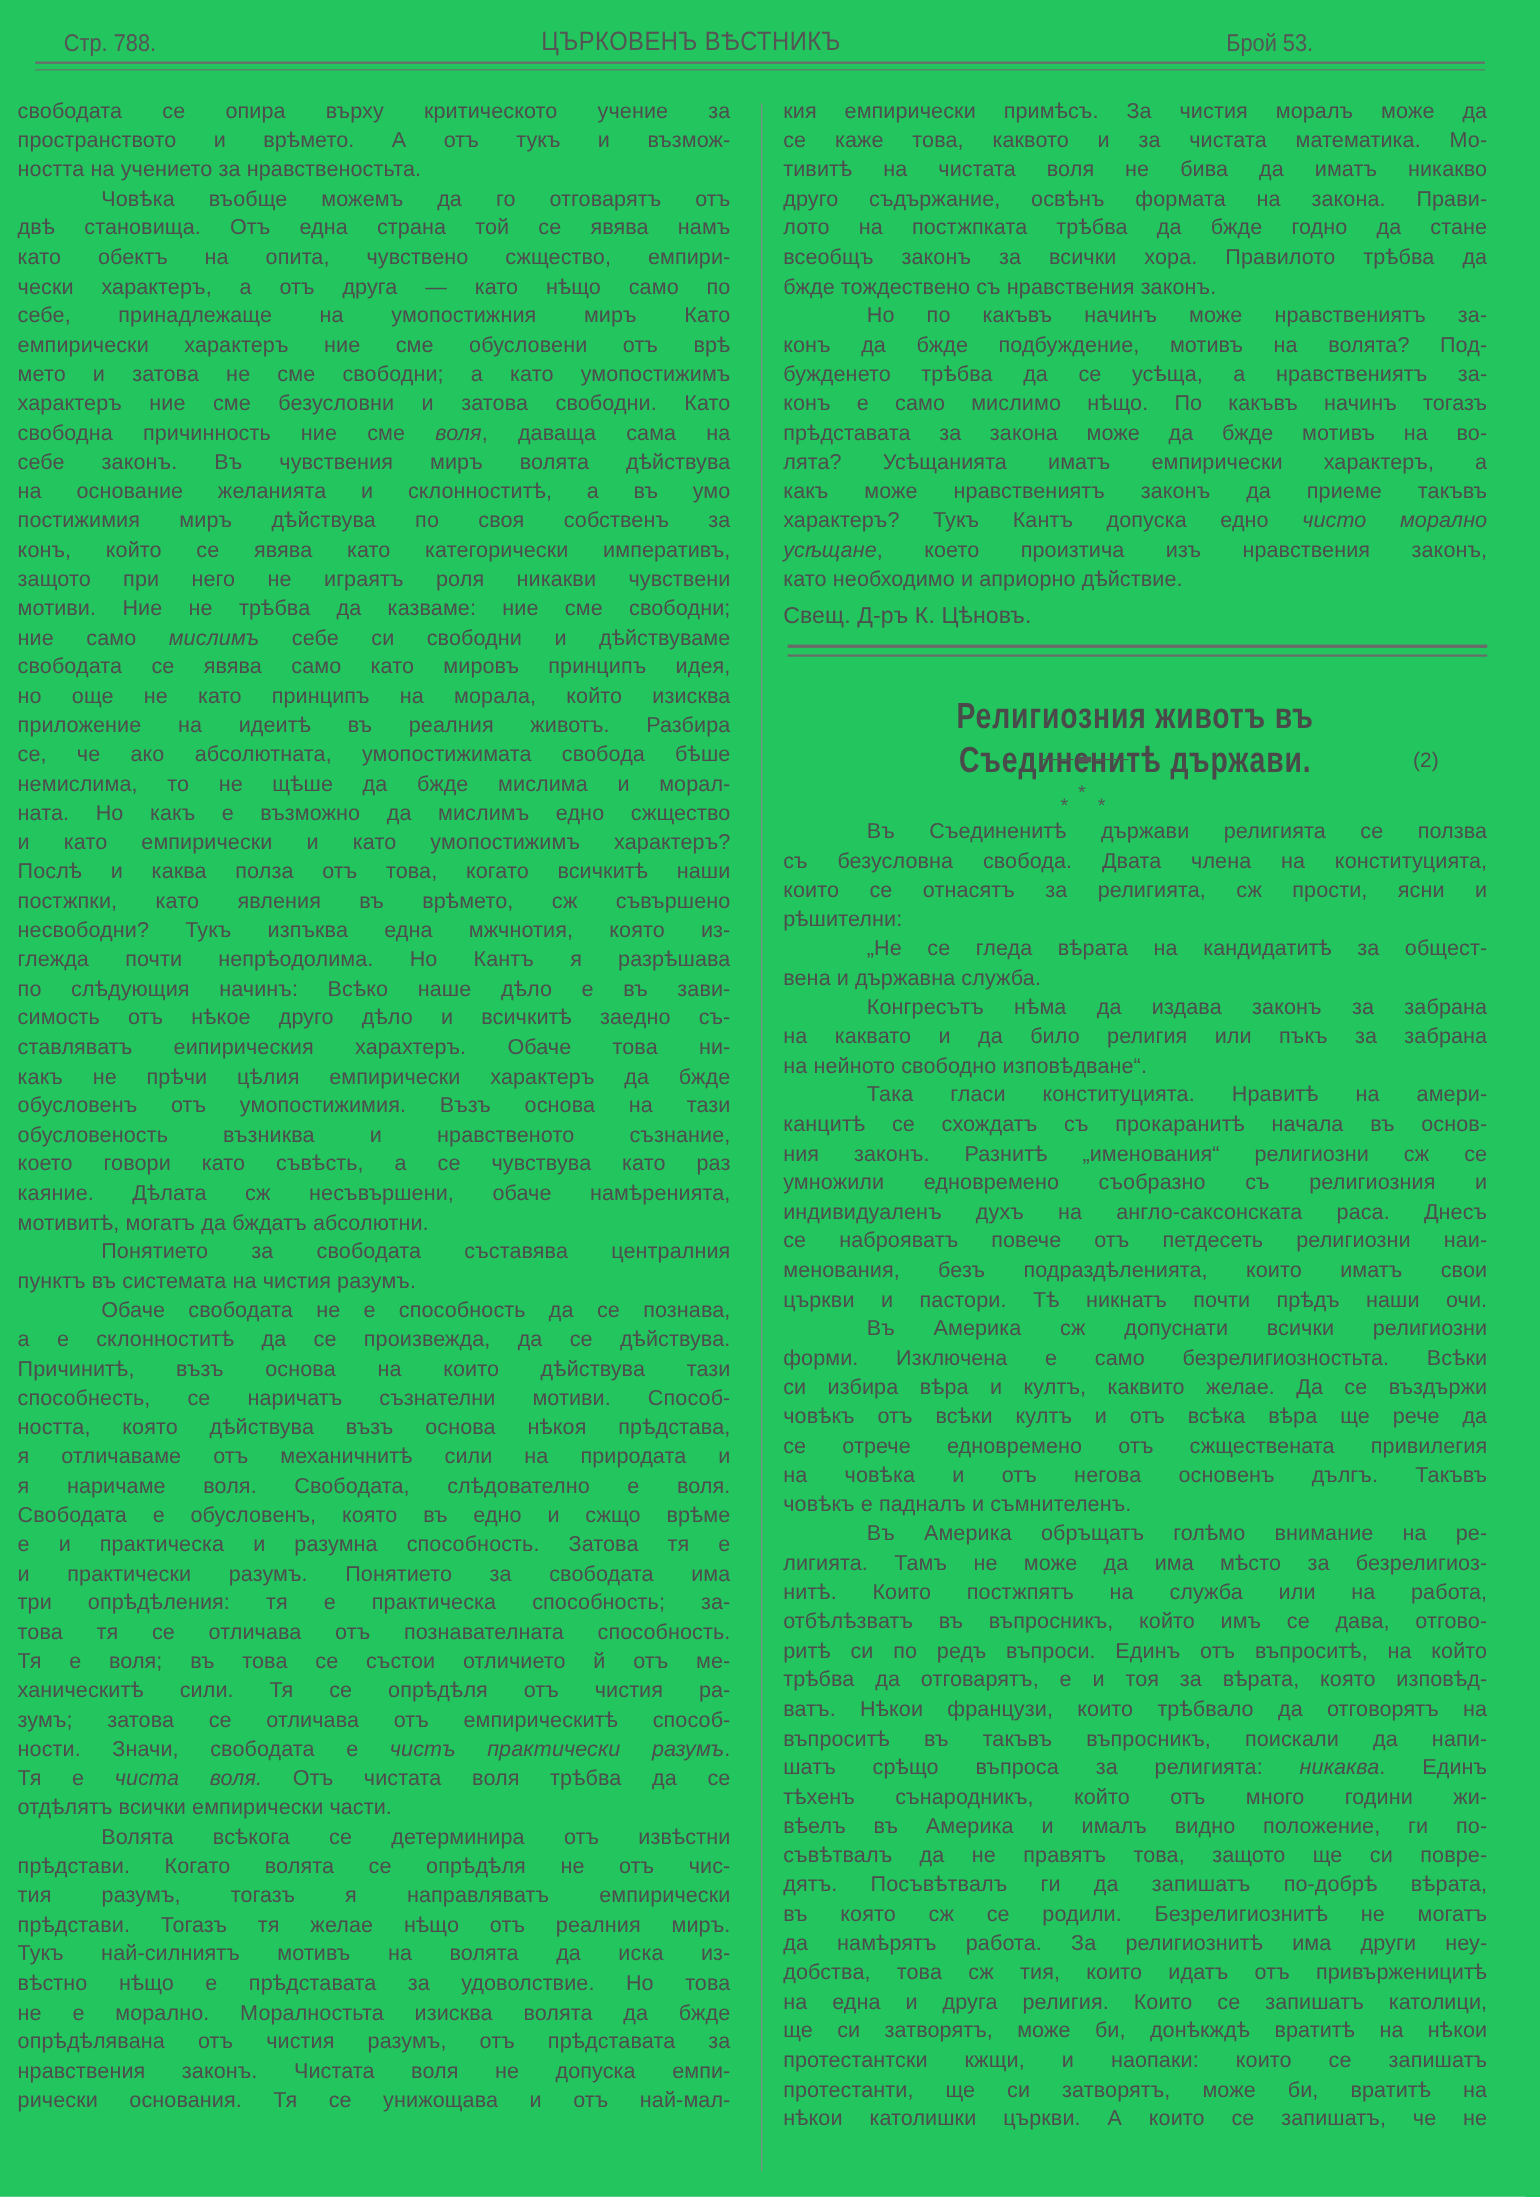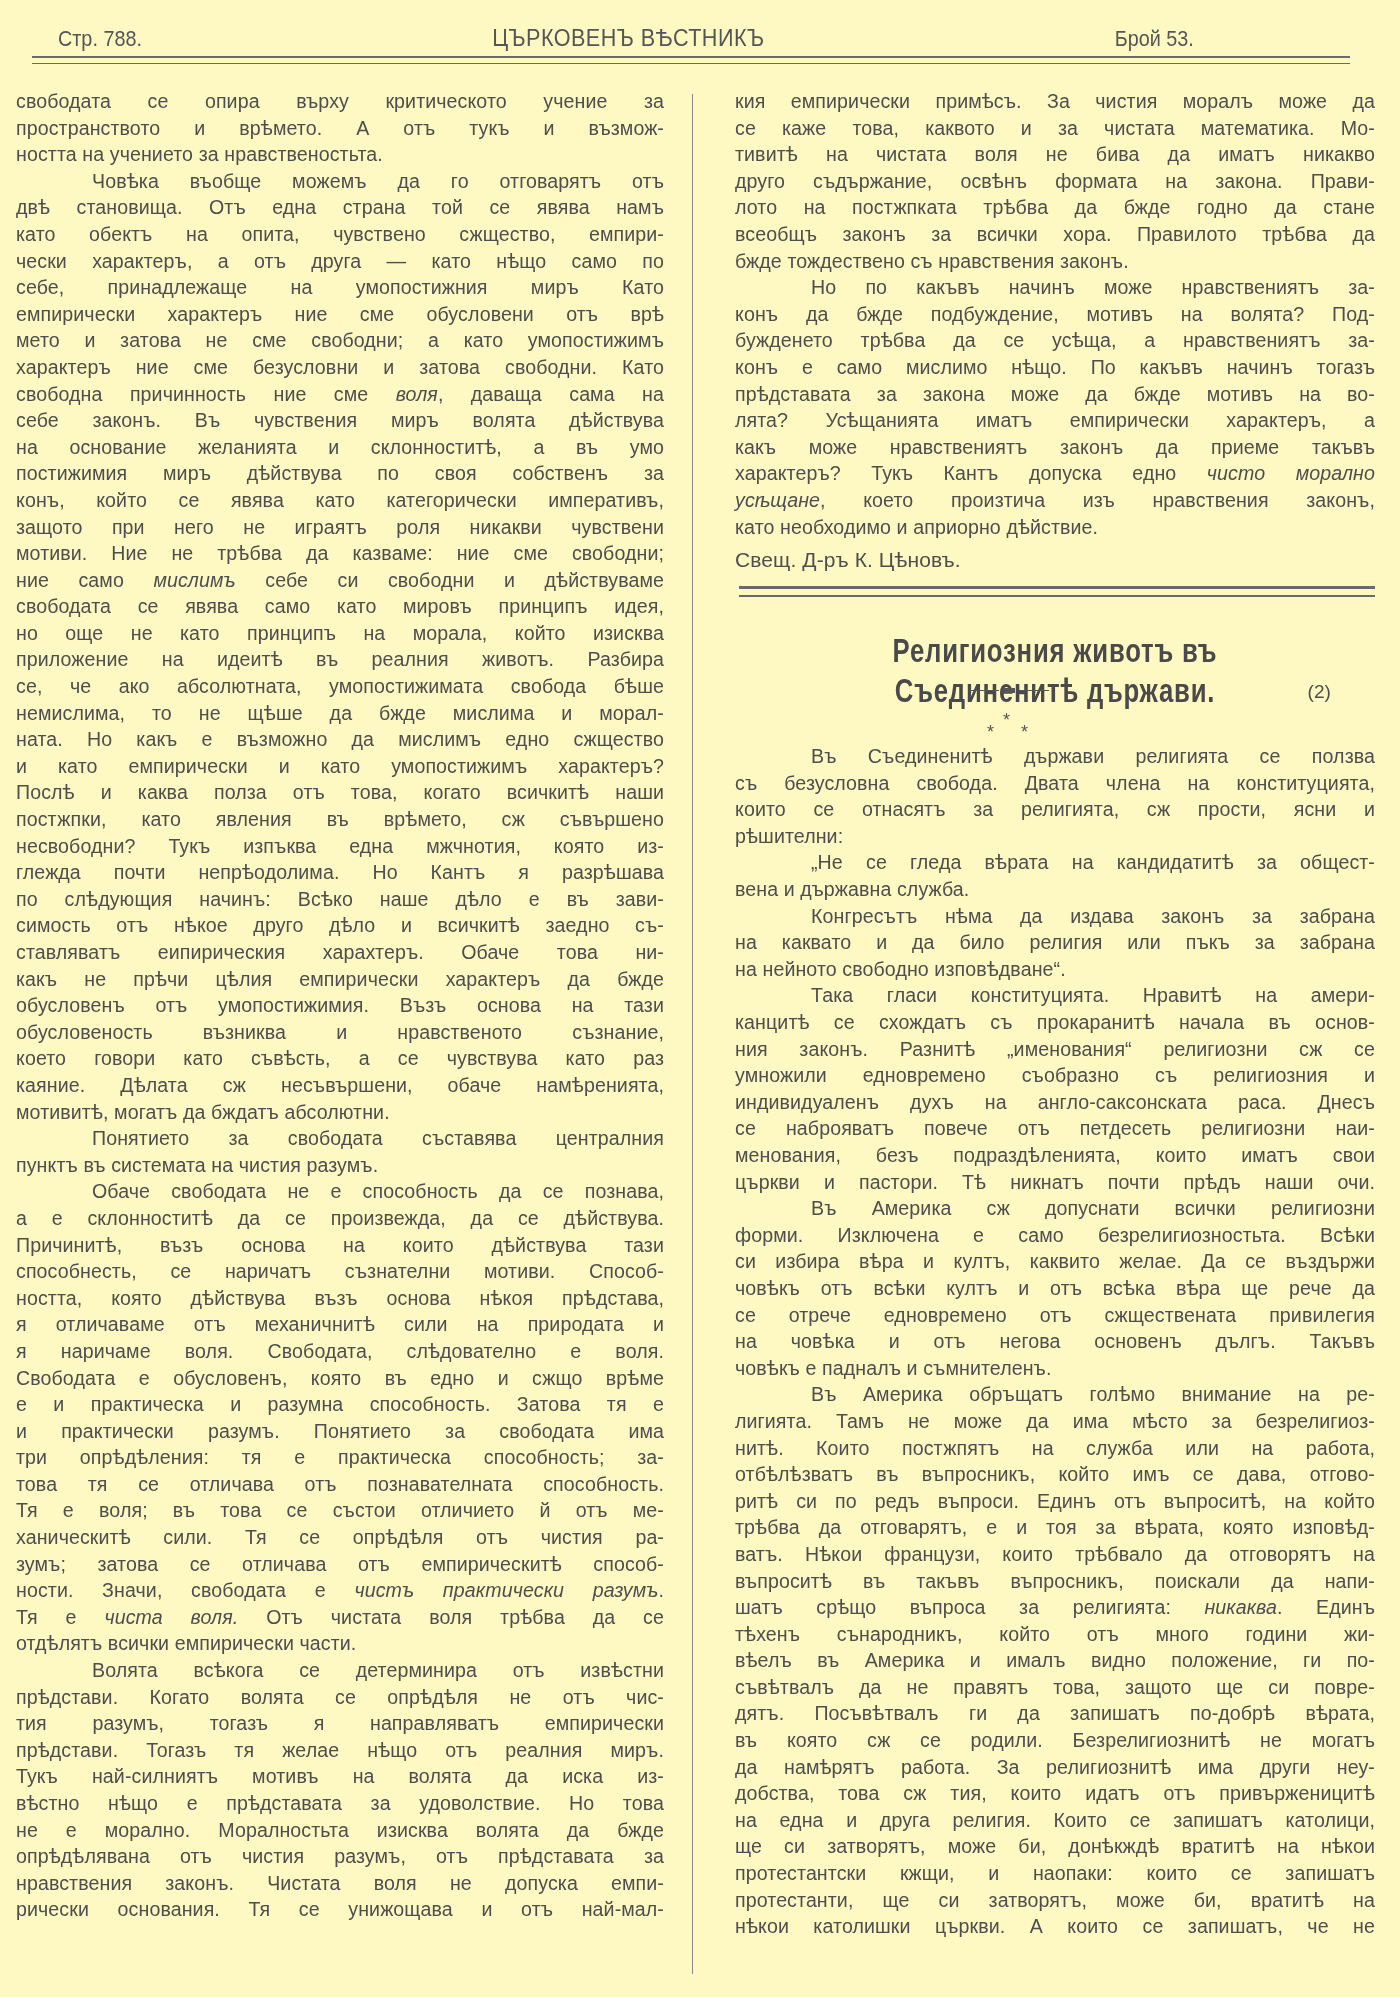--- a/index.html
+++ b/index.html
@@ -2,21 +2,21 @@
 <html><head>
 <meta charset="utf-8">
 <style>
   html, body { margin: 0; padding: 0; }
   body {
     width: 1400px; height: 1997px; overflow: hidden;
     background: #d9d9d6;
     font-family: "Liberation Sans", "DejaVu Sans", sans-serif;
     color: #4a4a4a;
   }
-  .page { position: relative; width: 1400px; height: 1997px; background: #fef9c3; }
+  .page { position: relative; width: 1400px; height: 1997px; background: #22c55e; }
   .masthead {
     position: absolute; left: 58px; top: 22px; width: 1262px; height: 30px;
     display: flex; justify-content: space-between; align-items: flex-end;
     font-family: "Liberation Sans Narrow", "Liberation Sans", sans-serif;
     font-size: 22px; color: #555;
     transform: scaleX(0.9); transform-origin: left;
   }
   .masthead .mh-left, .masthead .mh-right { font-size: 22px; }
   .masthead .mh-center { font-size: 24px; letter-spacing: 0.5px; }
   .rule-top {
@@ -26,21 +26,21 @@
   .col-divider {
     position: absolute; left: 692px; top: 94px; width: 0; height: 1880px;
     border-left: 1.5px solid #888;
   }
   .col {
     position: absolute; top: 88px;
     font-size: 19.6px; line-height: 26.6px; color: #4e4e4e;
     letter-spacing: 0.1px;
   }
   .col-left { left: 16px; width: 648px; }
-  .col-right { left: 712px; width: 640px; margin-left: 23px; }
+  .col-right { left: 712px; width: 640px; }
   .line { white-space: nowrap; text-align: justify; text-align-last: justify; height: 26.6px; overflow: visible; }
   .line.last { text-align-last: left; }
   .line.indent { padding-left: 76px; }
   .it { font-style: italic; }
   .signature {
     text-align: left; padding-right: 60px; 
     font-size: 21px; height: 32px; line-height: 32px; margin-top: 4px;
   }
   .section-rule {
     margin: 10px 0 0 4px; width: 636px; height: 6px;

